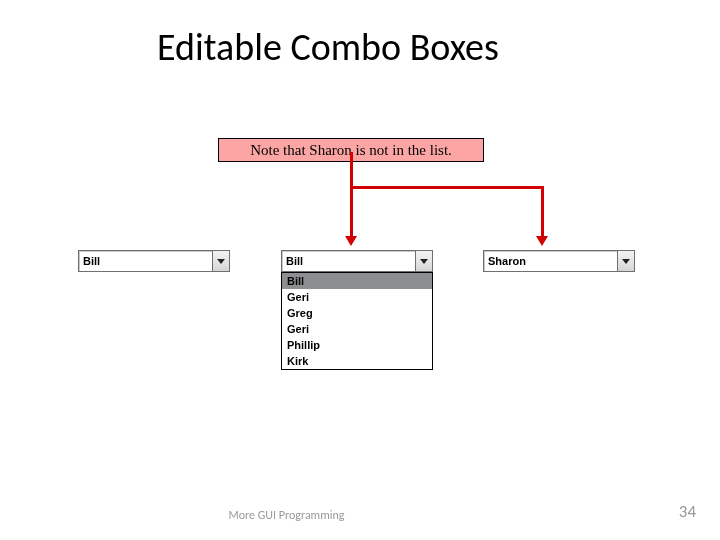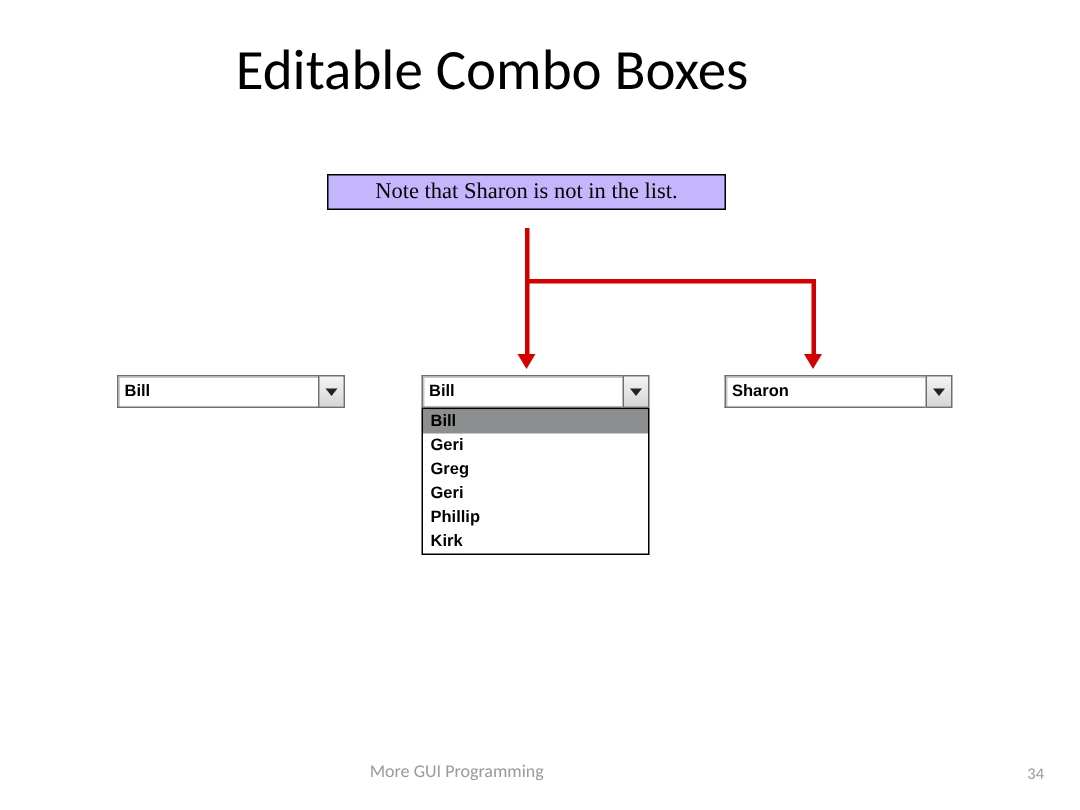--- a/index.html
+++ b/index.html
@@ -19,26 +19,26 @@
     left: 0;
     width: 588px;
     text-align: center;
     font-family: Calibri, Arial, sans-serif;
     font-size: 38px;
     color: #000;
     margin-left: 34px;
   }
   .callout {
     position: absolute;
-    top: 116px;
+    top: 138px;
     left: 218px;
     width: 266px;
     height: 24px;
     border: 1px solid #000;
-    background: #c4b5fd;
+    background: #fca5a5;
     font-family: "Times New Roman", Times, serif;
     font-size: 15px;
     line-height: 22px;
     text-align: center;
     color: #000;
   }
   
   .line { position: absolute; background: #d20000; }
   .line.vert1 { left: 350px; top: 152px; width: 3px; height: 36px; }
   .line.horiz { left: 350px; top: 186px; width: 194px; height: 3px; }
@@ -113,33 +113,33 @@
   }
   .dropdown .opt.sel {
     background: #8c8e90;
     color: #000;
   }
 
   
   .footer-text {
     position: absolute;
     bottom: 18px;
-    left: 18px;
+    left: 0;
     width: 573px;
     text-align: center;
     font-family: Calibri, Arial, sans-serif;
     font-size: 12px;
     color: #9a9a9a;
   }
   .page-num {
     position: absolute;
     bottom: 18px;
     right: 24px;
     font-family: Calibri, Arial, sans-serif;
-    font-size: 11px;
+    font-size: 17px;
     color: #9a9a9a;
   }
 </style>
 </head>
 <body>
 
 <div class="title">Editable Combo Boxes</div>
 
 <div class="callout">Note that Sharon is not in the list.</div>
 

